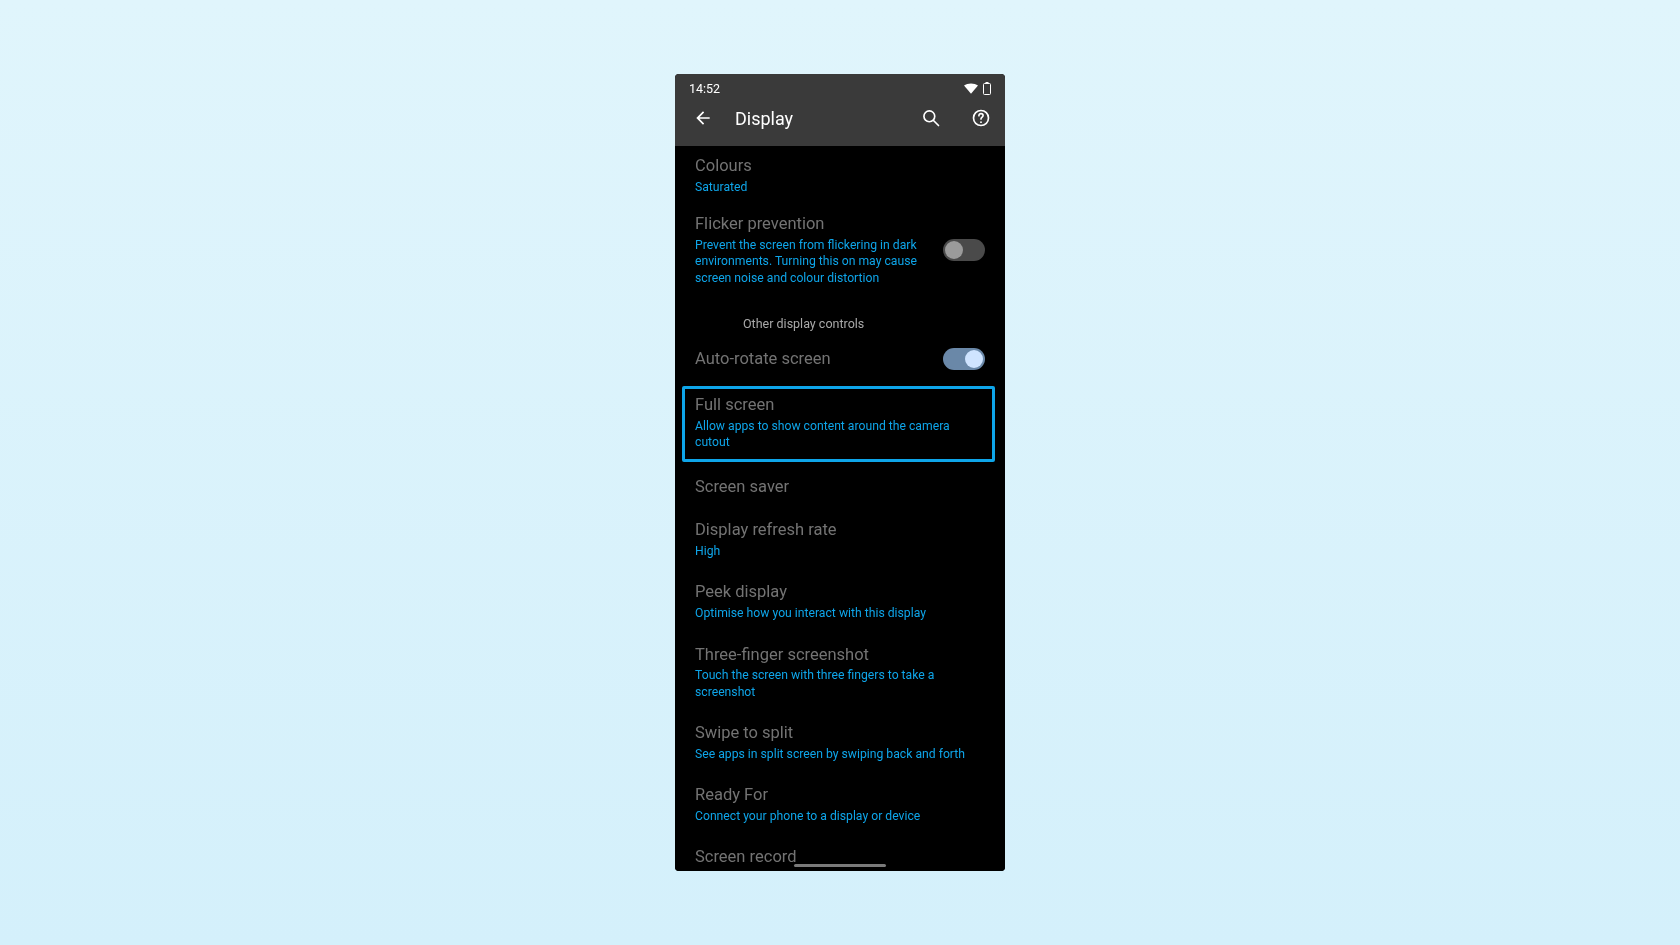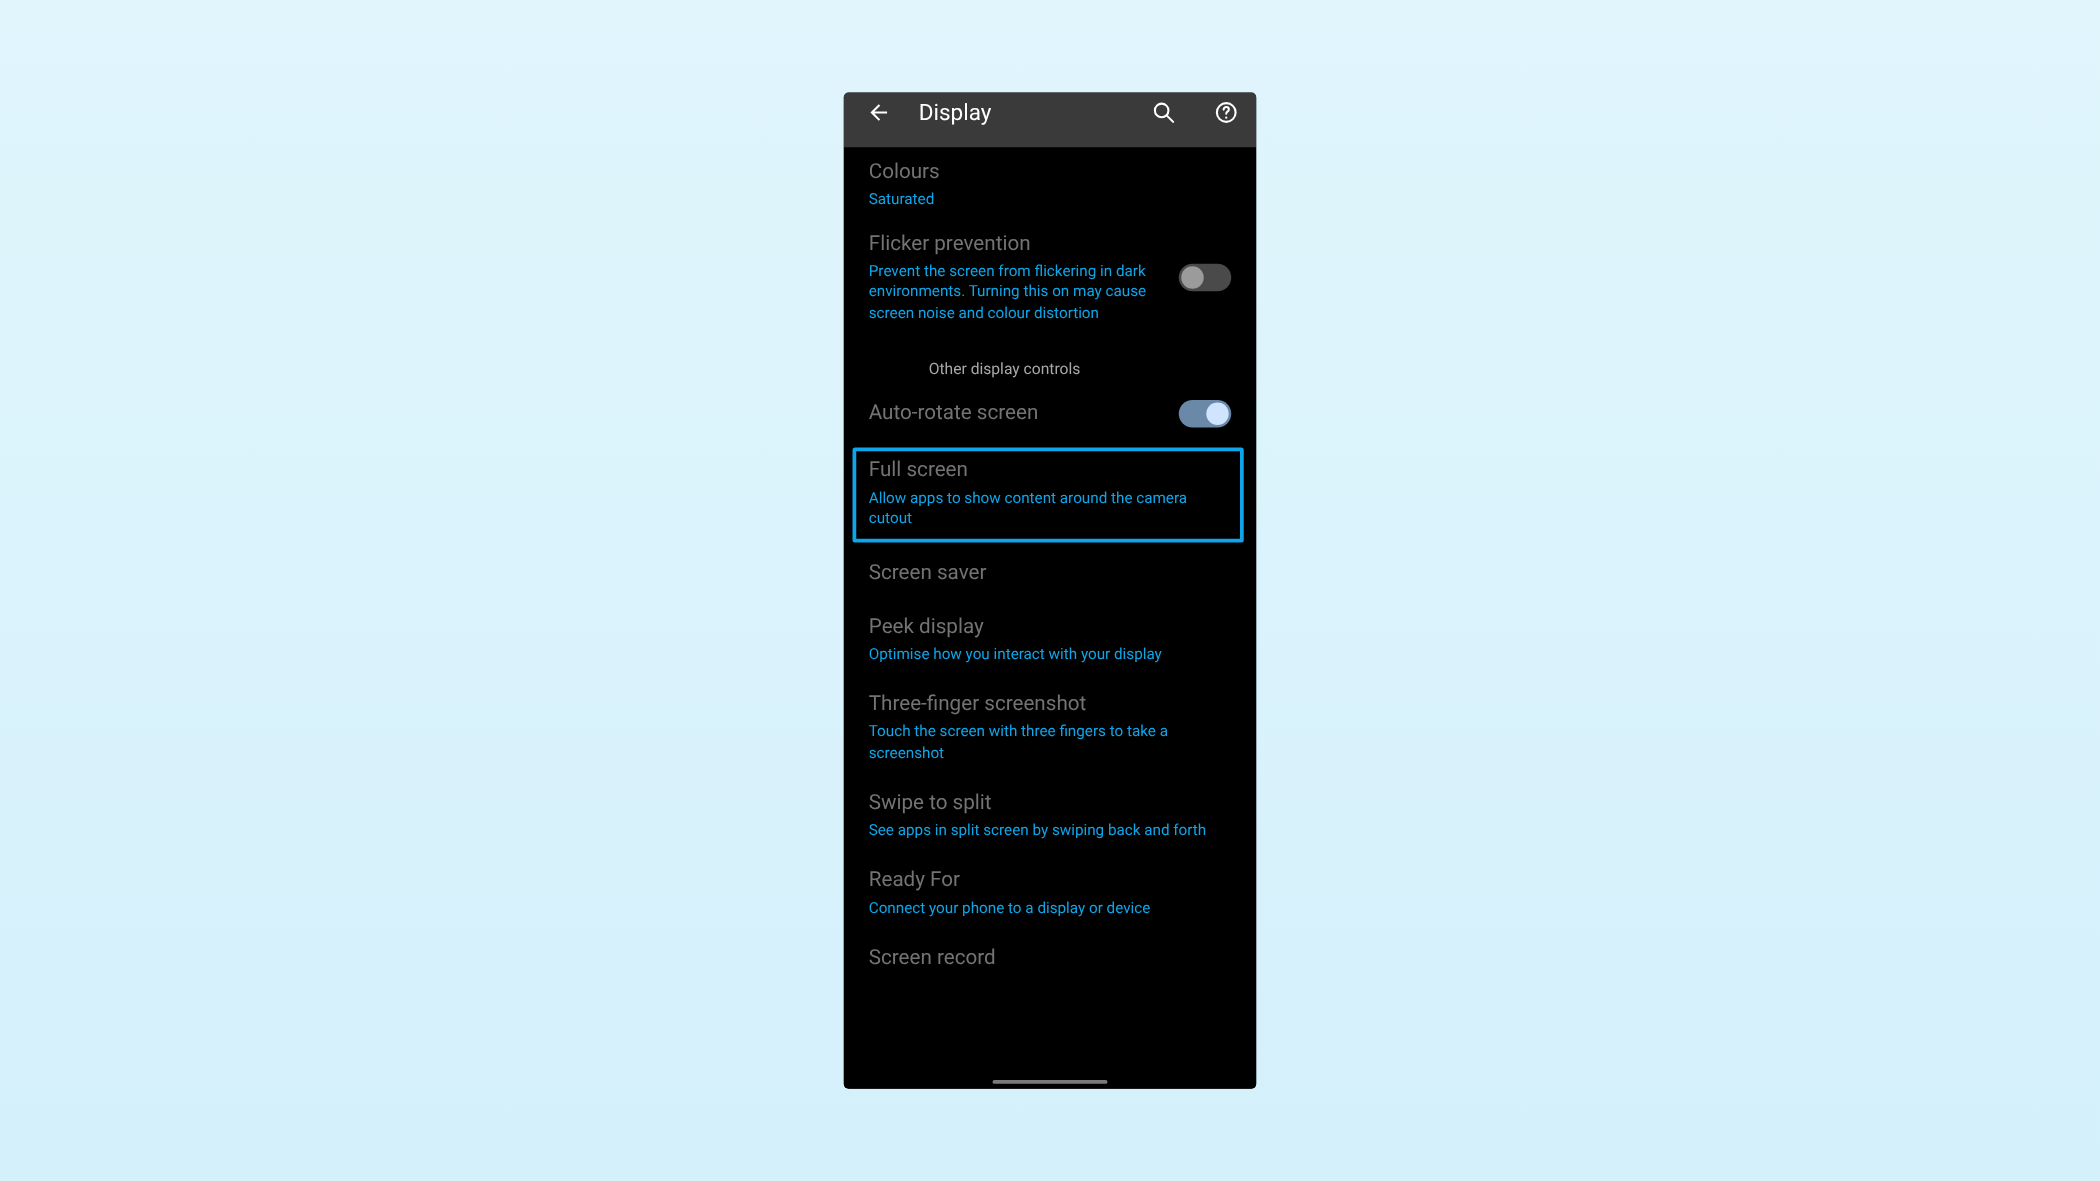--- a/index.html
+++ b/index.html
@@ -145,20 +145,32 @@
     background: #7a7a7a;
     border-radius: 2px;
   }
 </style>
 </head>
 <body>
 
 <div class="stage">
   <div class="phone">
 
+    <div class="statusbar">
+      <span>14:52</span>
+      <span class="status-right">
+        <svg width="14" height="11" viewBox="0 0 24 18">
+          <path d="M12 18 L0 4 C6 -1 18 -1 24 4 Z" fill="#ffffff"></path>
+        </svg>
+        <svg width="8" height="13" viewBox="0 0 8 13">
+          <rect x="2.5" y="0" width="3" height="1.5" fill="#ffffff"></rect>
+          <rect x="0.5" y="1.5" width="7" height="11" rx="1" ry="1" fill="none" stroke="#ffffff" stroke-width="1"></rect>
+        </svg>
+      </span>
+    </div>
 
     <div class="appbar">
       <div class="iconbtn back">
         <svg width="20" height="20" viewBox="0 0 24 24">
           <path d="M20 11H7.8l5.6-5.6L12 4l-8 8 8 8 1.4-1.4L7.8 13H20z" fill="#ffffff"></path>
         </svg>
       </div>
       <div class="title">Display</div>
       <div class="iconbtn">
         <svg width="20" height="20" viewBox="0 0 24 24">
@@ -207,25 +219,31 @@
           <div class="item-sub">Allow apps to show content around the camera cutout</div>
         </div>
       </div>
 
       <div class="item">
         <div class="item-body">
           <div class="item-title">Screen saver</div>
         </div>
       </div>
 
+      <div class="item">
+        <div class="item-body">
+          <div class="item-title">Display refresh rate</div>
+          <div class="item-sub">High</div>
+        </div>
+      </div>
 
       <div class="item">
         <div class="item-body">
           <div class="item-title">Peek display</div>
-          <div class="item-sub">Optimise how you interact with your display</div>
+          <div class="item-sub">Optimise how you interact with this display</div>
         </div>
       </div>
 
       <div class="item">
         <div class="item-body">
           <div class="item-title">Three-finger screenshot</div>
           <div class="item-sub">Touch the screen with three fingers to take a screenshot</div>
         </div>
       </div>
 

